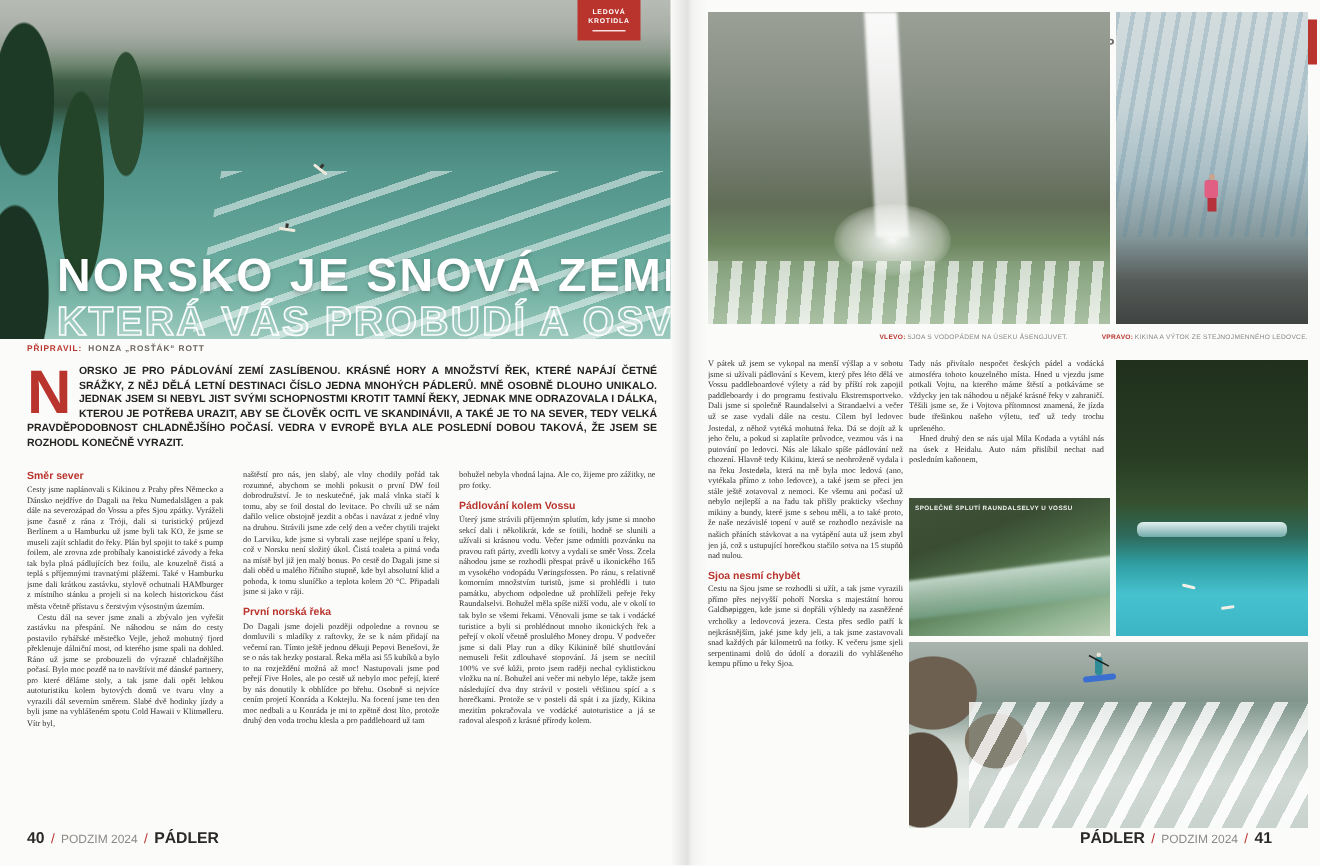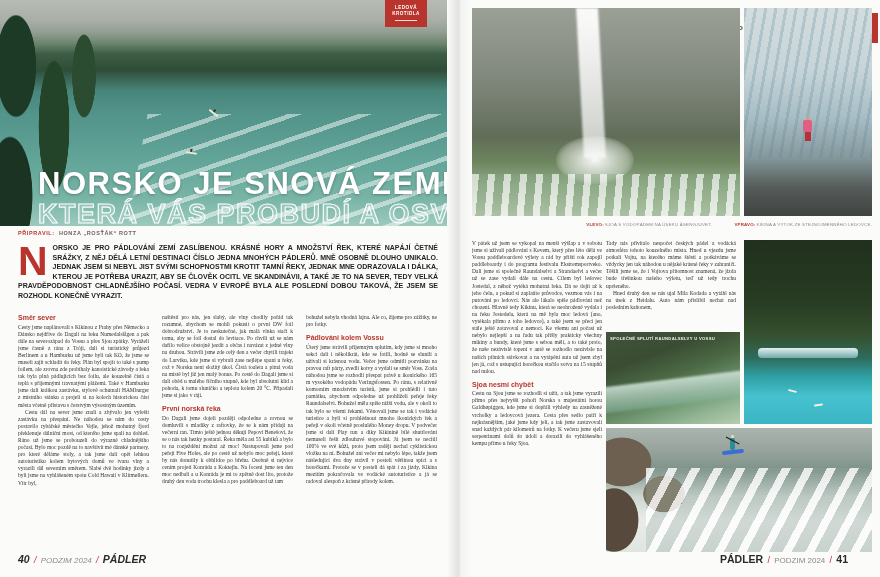--- a/index.html
+++ b/index.html
@@ -50,21 +50,21 @@
     margin:2px 5px 0 0;font-family:"Liberation Sans",sans-serif;}
   
   .cols{position:absolute;left:18px;top:314px;width:420px;height:236px;display:flex;gap:13px;overflow:hidden;}
   .col{width:131px;overflow:hidden;}
   .col p,.rcol p{margin:0;font-size:5.5px;line-height:7.1px;text-align:justify;color:#343230;}
   .col p+p,.rcol p+p{text-indent:7px;}
   .colhead{margin:0 0 2.5px;font-family:"Liberation Sans",sans-serif;font-size:7px;font-weight:bold;color:#b9342c;}
   .colhead.mid{margin-top:6px;}
   
   .footer{position:absolute;top:553px;font-family:"Liberation Sans",sans-serif;font-size:8px;color:#8d8a86;}
-  .footer-left{left:18px;font-style:italic;}
+  .footer-left{left:18px;}
   .footer-right{right:32px;text-align:right;padding-left:44px;}
   .f-bold{font-size:10.5px;font-weight:bold;color:#2b2927;}
   .f-sep{color:#b9342c;margin:0 2px;font-size:9px;}
   
   .section-header{position:absolute;right:24px;top:24px;font-family:"Liberation Sans",sans-serif;
     font-size:9px;font-weight:bold;letter-spacing:2.4px;color:#6f6e6c;}
   .red-tab{position:absolute;right:2px;top:13px;width:10px;height:30px;background:#b9342c;}
   
   .waterfall{left:472px;top:8px;width:268px;height:208px;
     background:linear-gradient(180deg,#9aa096 0%,#8b9187 22%,#757d70 45%,#616d57 62%,#6d855f 74%,#94ad8c 86%,#c2d2ba 100%);}

